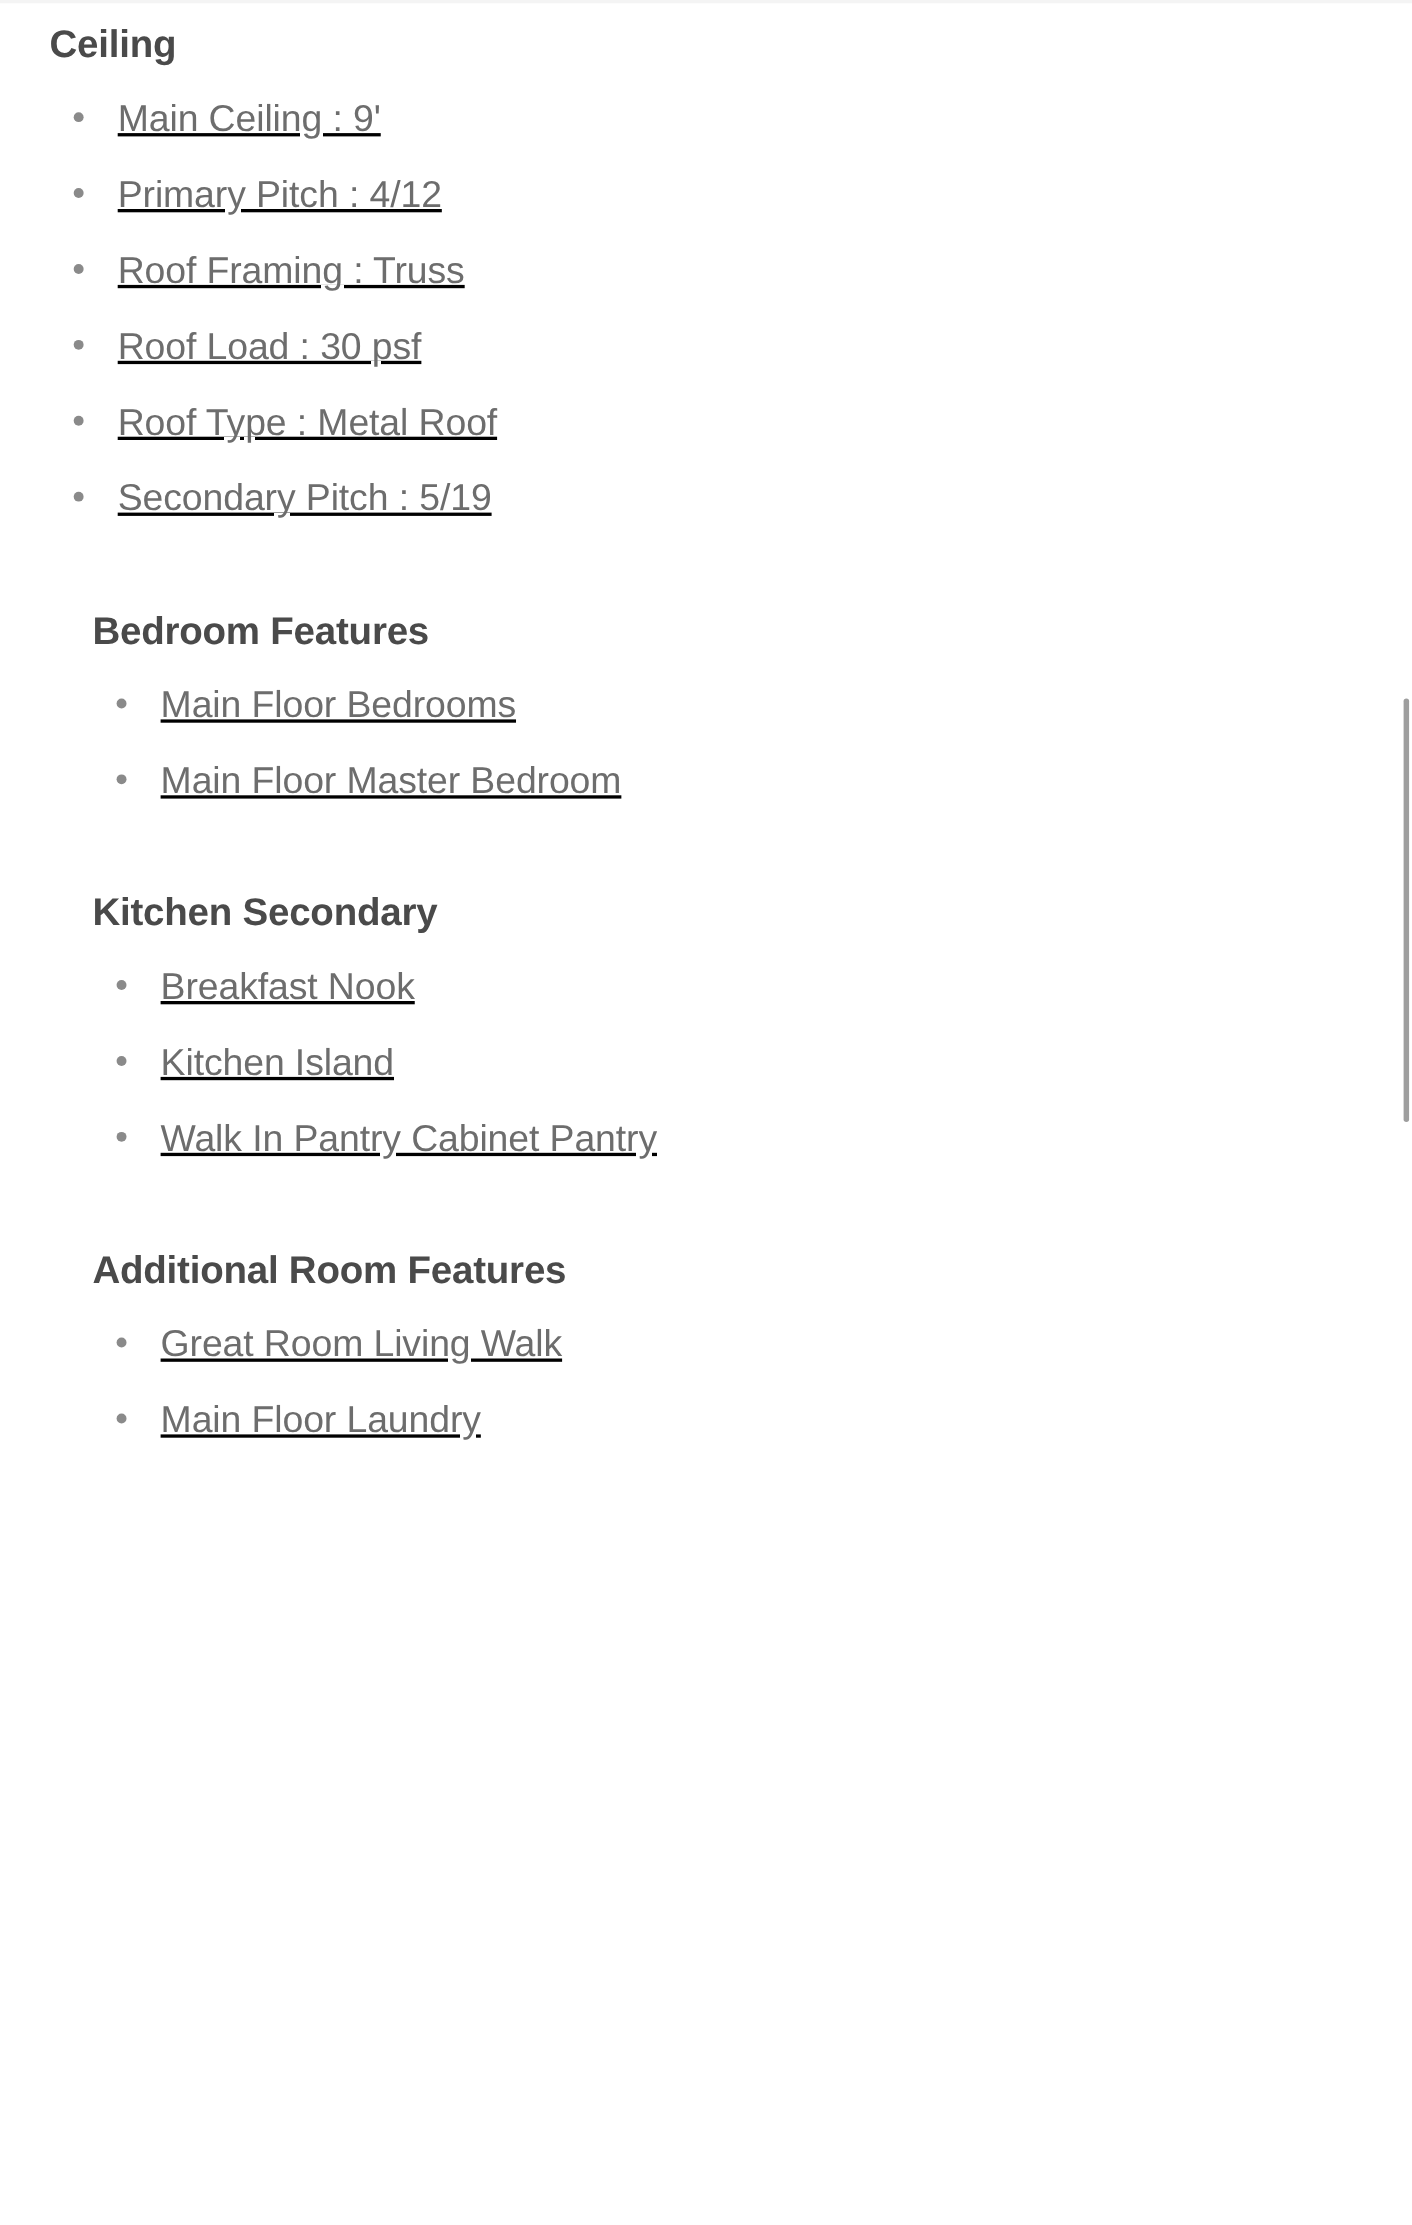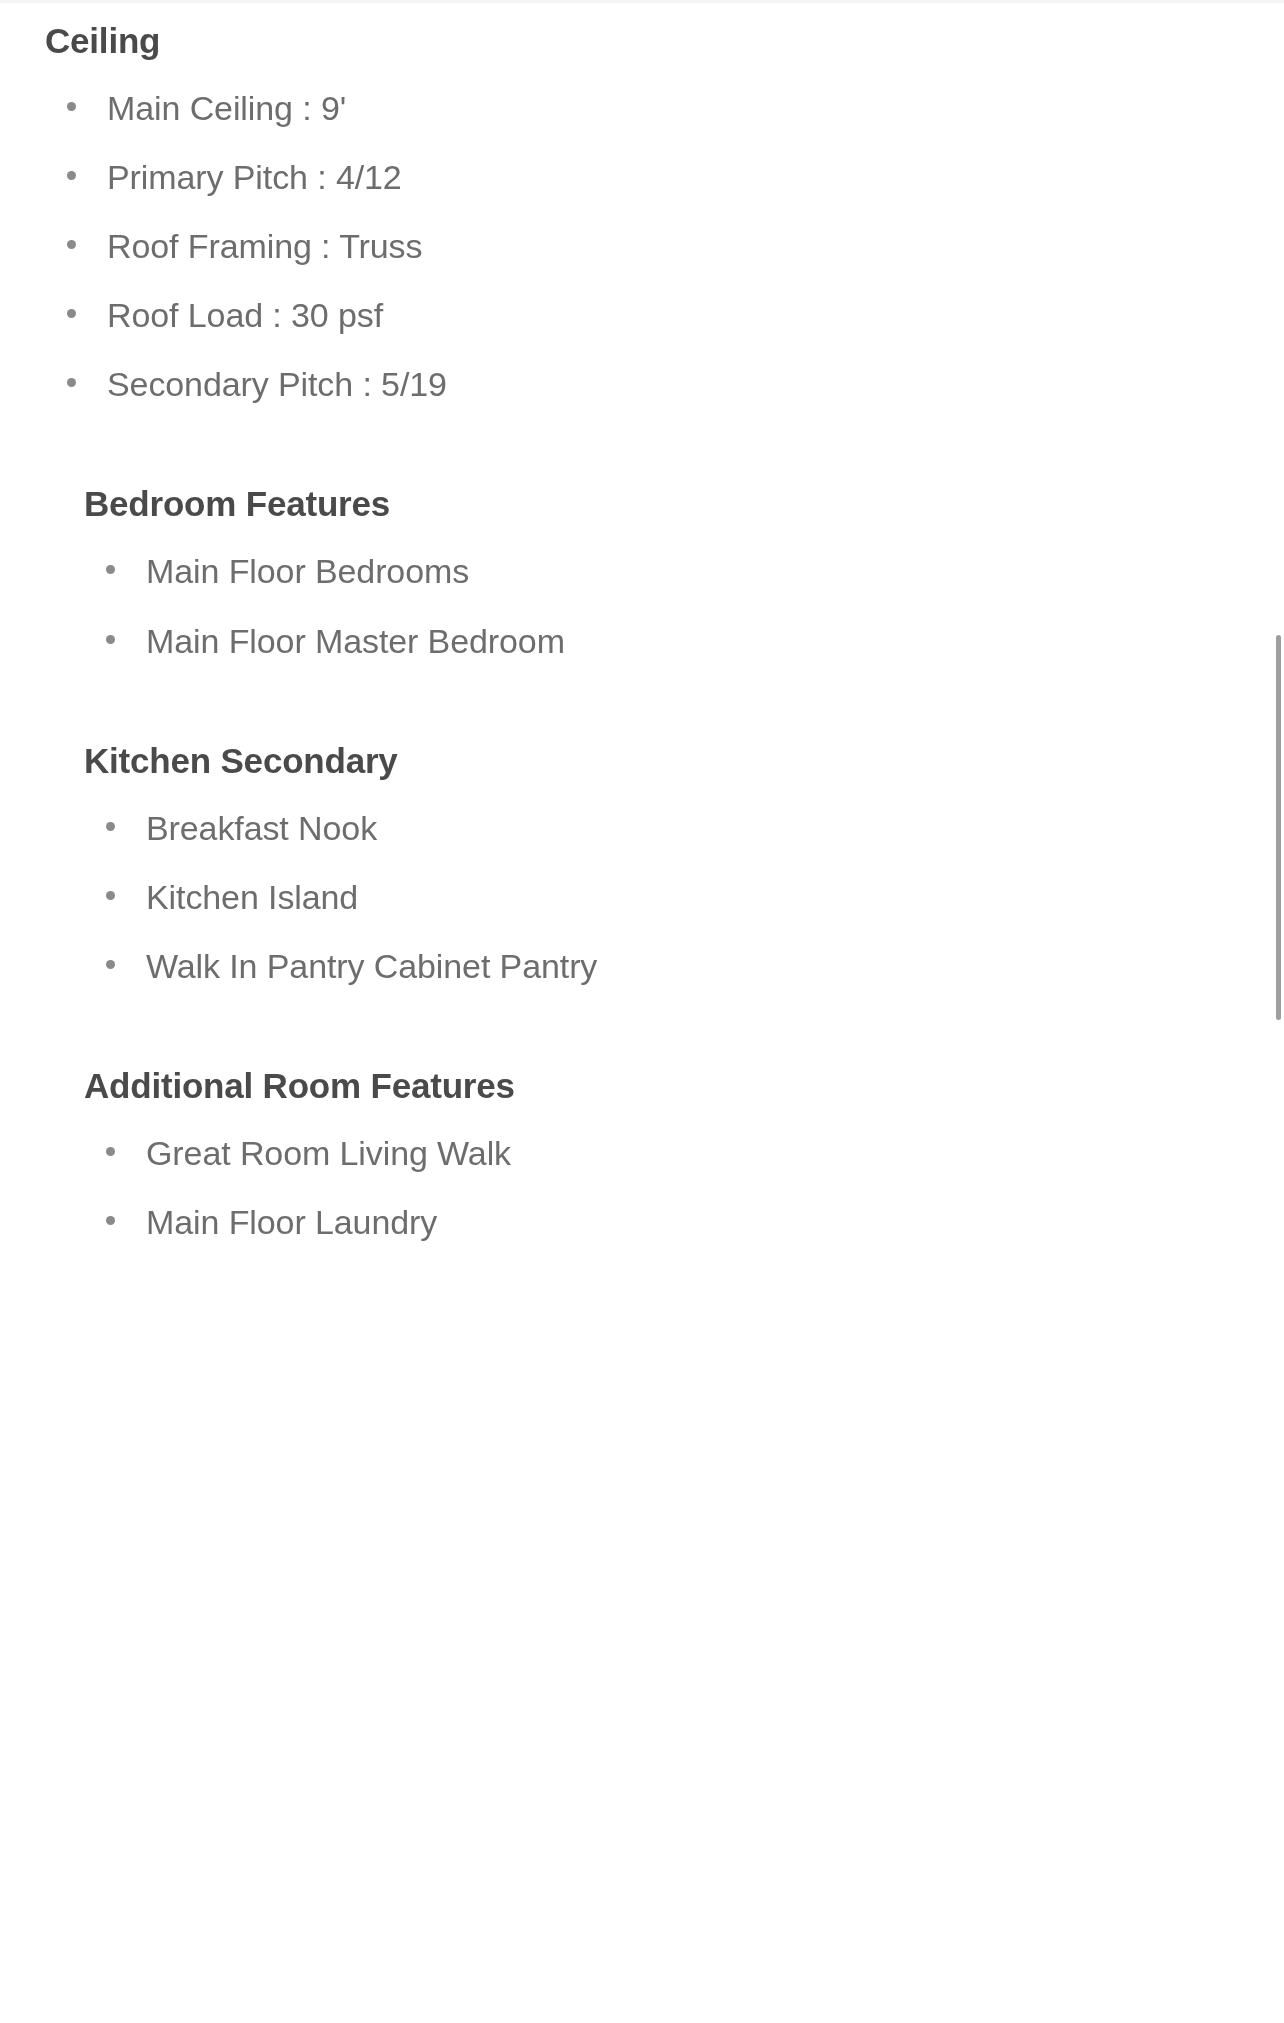--- a/index.html
+++ b/index.html
@@ -37,20 +37,21 @@
     color: #4a4a4a;
     letter-spacing: -0.2px;
     margin: 0 0 12px 0;
     line-height: 1.2;
   }
 
   .feature-list {
     list-style: none;
     margin: 0;
     padding: 0;
+    text-decoration: underline;
   }
 
   .feature-item {
     position: relative;
     font-size: 34px;
     color: #6d6d6d;
     line-height: 1.15;
     padding: 15px 0 15px 62px;
     letter-spacing: -0.1px;
   }
@@ -100,20 +101,21 @@
 <div class="page">
   <div class="top-edge"></div>
   <div id="sections-root">
       <div class="section">
         <h2 class="section-title">Ceiling</h2>
         <ul class="feature-list">
           <li class="feature-item">Main Ceiling : 9'</li>
           <li class="feature-item">Primary Pitch : 4/12</li>
           <li class="feature-item">Roof Framing : Truss</li>
           <li class="feature-item">Roof Load : 30 psf</li>
+          <li class="feature-item">Roof Type : Metal Roof</li>
           <li class="feature-item">Secondary Pitch : 5/19</li>
         </ul>
       </div>
       <div class="section">
         <h2 class="section-title">Bedroom Features</h2>
         <ul class="feature-list">
           <li class="feature-item">Main Floor Bedrooms</li>
           <li class="feature-item">Main Floor Master Bedroom</li>
         </ul>
       </div>

